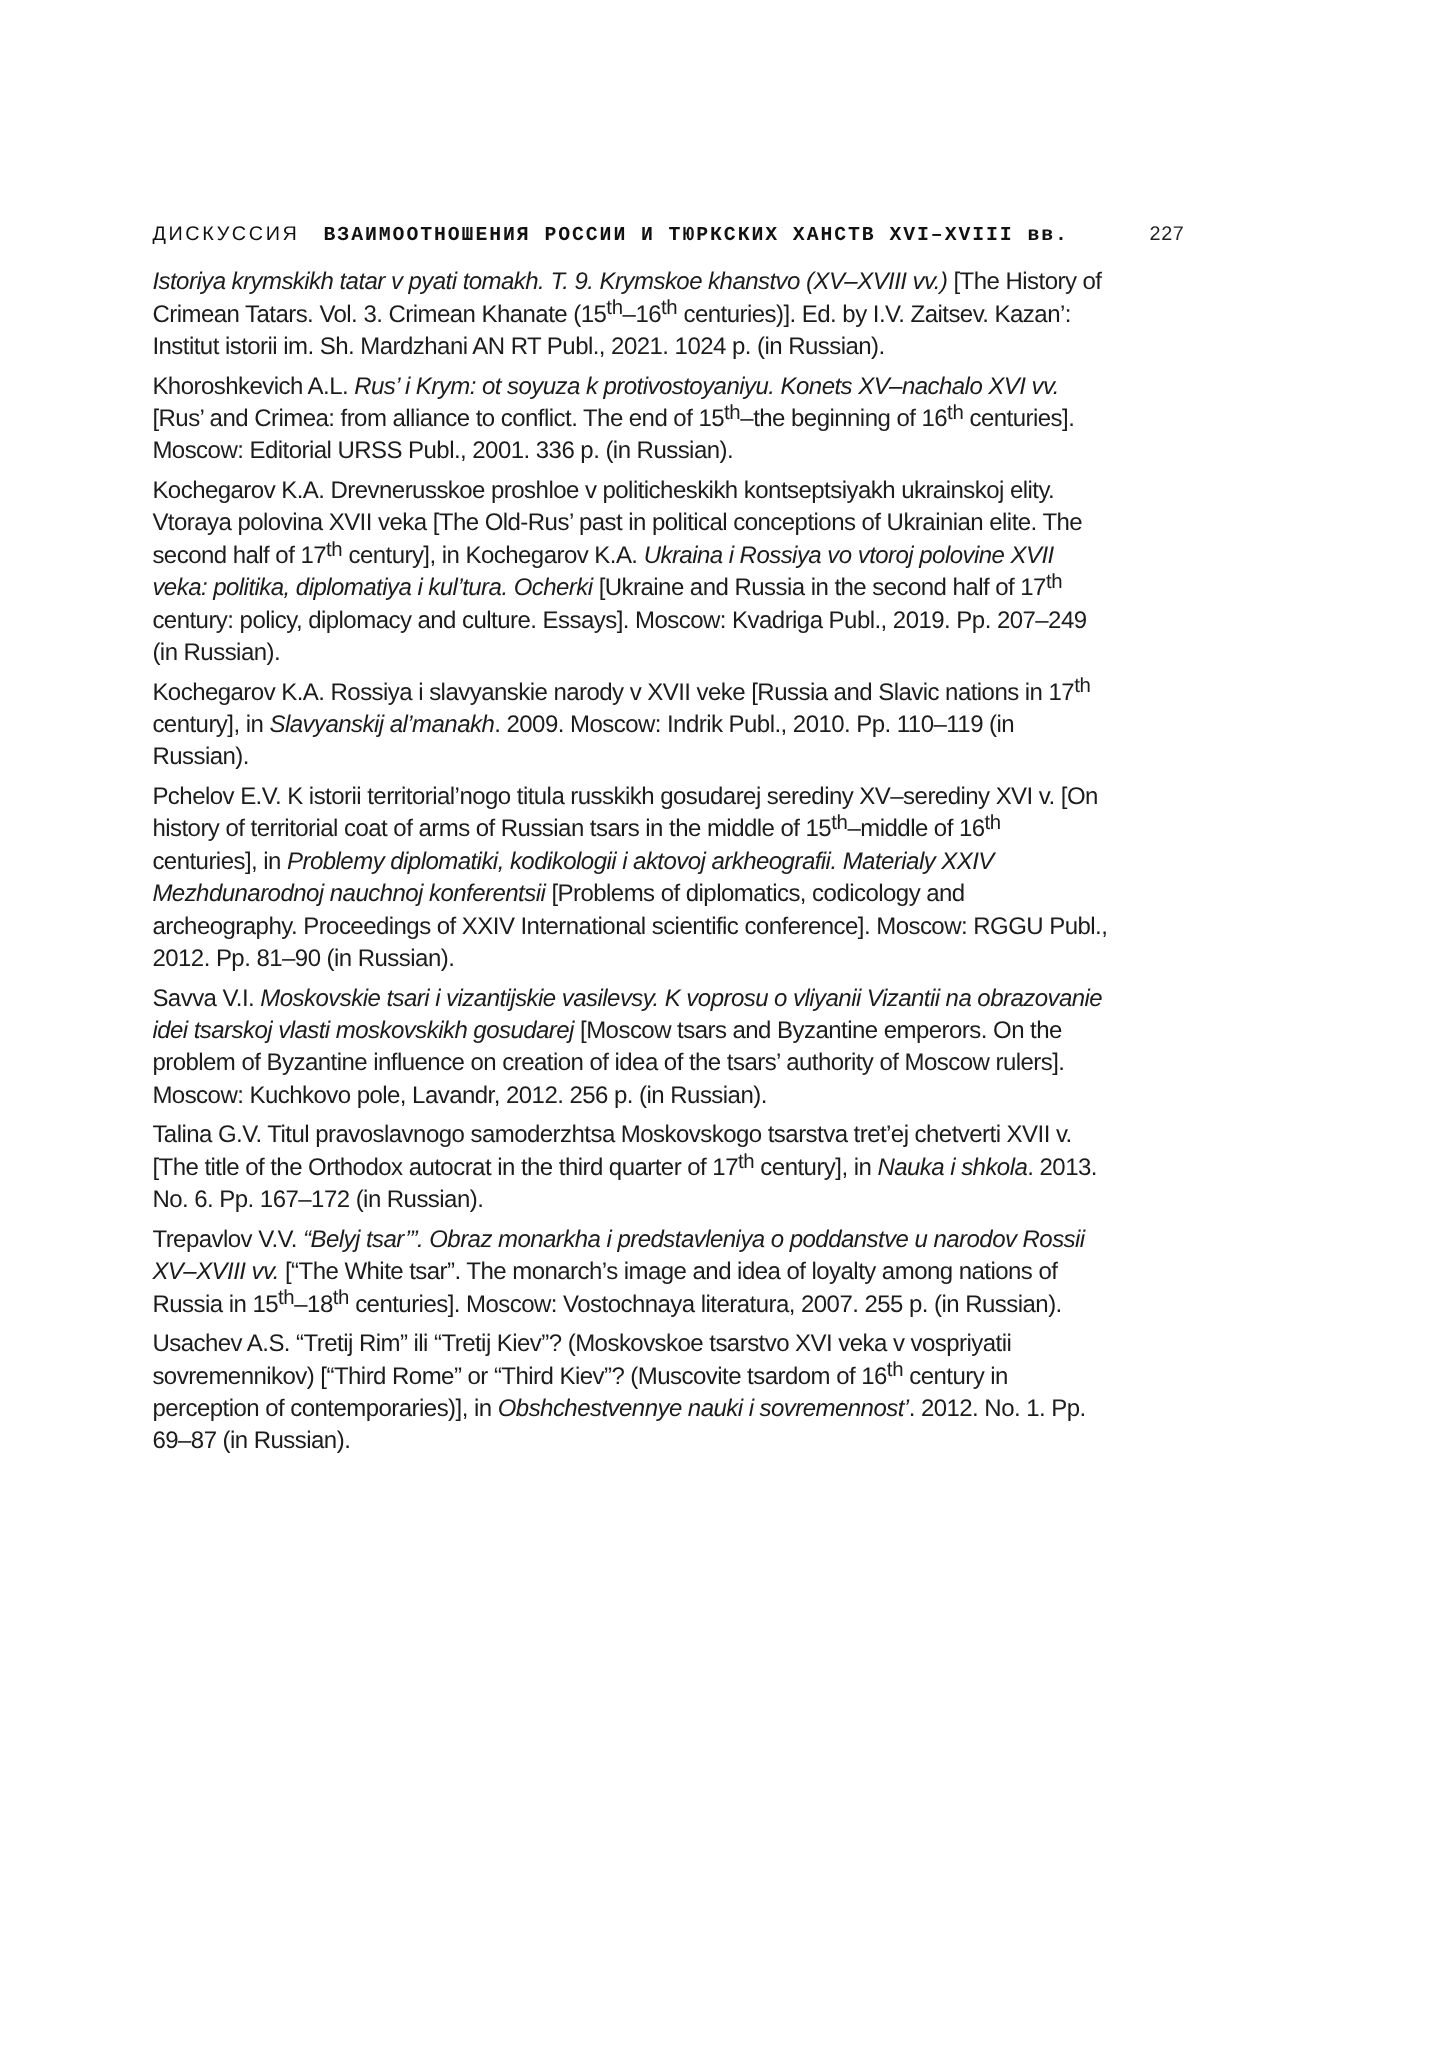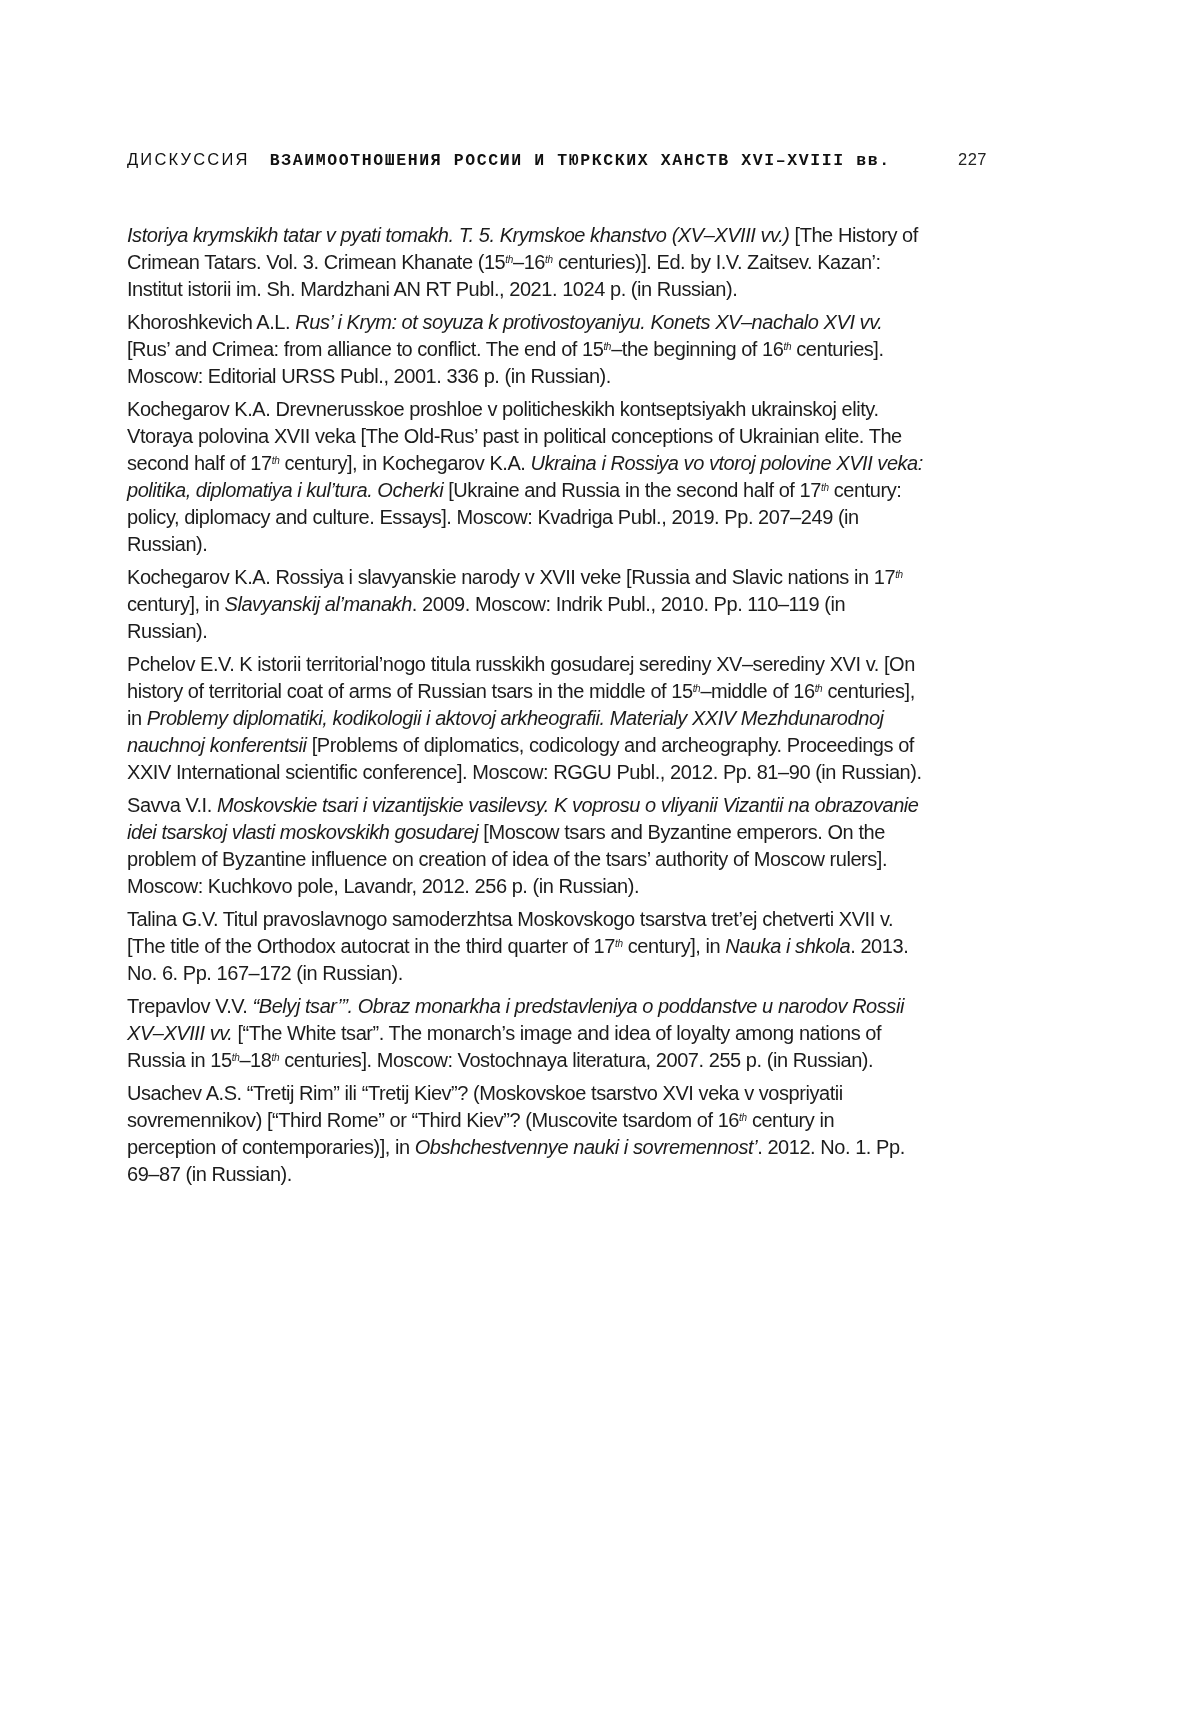--- a/index.html
+++ b/index.html
@@ -40,57 +40,57 @@
   .runhead .ttl {
     font-weight: 700;
     letter-spacing: 1.6px;
     font-family: Liberation Mono, monospace;
   }
   .runhead .pagenum {
     margin-left: auto;
     font-weight: 400;
     letter-spacing: 0.5px;
     color: #222222;
+    margin-top: 36px;
   }
   .refs {
     position: absolute;
     top: 222px;
     left: 126px;
     width: 796px;
     font-size: 20px;
     line-height: 27px;
     letter-spacing: -0.45px;
     text-align: left;
     color: #1c1c1c;
   }
   p.ref {
     margin: 0 0 6px 0;
     padding: 0;
   }
   .it { font-style: italic; }
   .rm { font-style: normal; }
   sup {
-    font-size: 10px;
+    font-size: 17px;
     line-height: 0;
     vertical-align: 6px;
     letter-spacing: -0.3px;
-    font-style: italic;
   }
 </style>
 </head>
 <body>
 
 <div class="page">
   <header class="runhead">
     <span class="sec">ДИСКУССИЯ</span>
     <span class="ttl">ВЗАИМООТНОШЕНИЯ РОССИИ И ТЮРКСКИХ ХАНСТВ XVI–XVIII вв.</span>
     <span class="pagenum">227</span>
   </header>
   <main class="refs">
-      <p class="ref"><span class="it">Istoriya krymskikh tatar v pyati tomakh. T. 5. Krymskoe khanstvo (XV–XVIII vv.)</span><span class="rm"> [The History of Crimean Tatars. Vol. 3. Crimean Khanate (15<sup>th</sup>–16<sup>th</sup> centuries)]. Ed. by I.V. Zaitsev. Kazan’: Institut istorii im. Sh. Mardzhani AN RT Publ., 2021. 1024 p. (in Russian).</span></p>
+      <p class="ref"><span class="it">Istoriya krymskikh tatar v pyati tomakh. T. 9. Krymskoe khanstvo (XV–XVIII vv.)</span><span class="rm"> [The History of Crimean Tatars. Vol. 3. Crimean Khanate (15<sup>th</sup>–16<sup>th</sup> centuries)]. Ed. by I.V. Zaitsev. Kazan’: Institut istorii im. Sh. Mardzhani AN RT Publ., 2021. 1024 p. (in Russian).</span></p>
       <p class="ref"><span class="rm">Khoroshkevich A.L. </span><span class="it">Rus’ i Krym: ot soyuza k protivostoyaniyu. Konets XV–nachalo XVI vv.</span><span class="rm"> [Rus’ and Crimea: from alliance to conflict. The end of 15<sup>th</sup>–the beginning of 16<sup>th</sup> centuries]. Moscow: Editorial URSS Publ., 2001. 336 p. (in Russian).</span></p>
       <p class="ref"><span class="rm">Kochegarov K.A. Drevnerusskoe proshloe v politicheskikh kontseptsiyakh ukrainskoj elity. Vtoraya polovina XVII veka [The Old-Rus’ past in political conceptions of Ukrainian elite. The second half of 17<sup>th</sup> century], in Kochegarov K.A. </span><span class="it">Ukraina i Rossiya vo vtoroj polovine XVII veka: politika, diplomatiya i kul’tura. Ocherki</span><span class="rm"> [Ukraine and Russia in the second half of 17<sup>th</sup> century: policy, diplomacy and culture. Essays]. Moscow: Kvadriga Publ., 2019. Pp. 207–249 (in Russian).</span></p>
       <p class="ref"><span class="rm">Kochegarov K.A. Rossiya i slavyanskie narody v XVII veke [Russia and Slavic nations in 17<sup>th</sup> century], in </span><span class="it">Slavyanskij al’manakh</span><span class="rm">. 2009. Moscow: Indrik Publ., 2010. Pp. 110–119 (in Russian).</span></p>
       <p class="ref"><span class="rm">Pchelov E.V. K istorii territorial’nogo titula russkikh gosudarej serediny XV–serediny XVI v. [On history of territorial coat of arms of Russian tsars in the middle of 15<sup>th</sup>–middle of 16<sup>th</sup> centuries], in </span><span class="it">Problemy diplomatiki, kodikologii i aktovoj arkheografii. Materialy XXIV Mezhdunarodnoj nauchnoj konferentsii</span><span class="rm"> [Problems of diplomatics, codicology and archeography. Proceedings of XXIV International scientific conference]. Moscow: RGGU Publ., 2012. Pp. 81–90 (in Russian).</span></p>
       <p class="ref"><span class="rm">Savva V.I. </span><span class="it">Moskovskie tsari i vizantijskie vasilevsy. K voprosu o vliyanii Vizantii na obrazovanie idei tsarskoj vlasti moskovskikh gosudarej</span><span class="rm"> [Moscow tsars and Byzantine emperors. On the problem of Byzantine influence on creation of idea of the tsars’ authority of Moscow rulers]. Moscow: Kuchkovo pole, Lavandr, 2012. 256 p. (in Russian).</span></p>
       <p class="ref"><span class="rm">Talina G.V. Titul pravoslavnogo samoderzhtsa Moskovskogo tsarstva tret’ej chetverti XVII v. [The title of the Orthodox autocrat in the third quarter of 17<sup>th</sup> century], in </span><span class="it">Nauka i shkola</span><span class="rm">. 2013. No. 6. Pp. 167–172 (in Russian).</span></p>
       <p class="ref"><span class="rm">Trepavlov V.V. </span><span class="it">“Belyj tsar’”. Obraz monarkha i predstavleniya o poddanstve u narodov Rossii XV–XVIII vv.</span><span class="rm"> [“The White tsar”. The monarch’s image and idea of loyalty among nations of Russia in 15<sup>th</sup>–18<sup>th</sup> centuries]. Moscow: Vostochnaya literatura, 2007. 255 p. (in Russian).</span></p>
       <p class="ref"><span class="rm">Usachev A.S. “Tretij Rim” ili “Tretij Kiev”? (Moskovskoe tsarstvo XVI veka v vospriyatii sovremennikov) [“Third Rome” or “Third Kiev”? (Muscovite tsardom of 16<sup>th</sup> century in perception of contemporaries)], in </span><span class="it">Obshchestvennye nauki i sovremennost’</span><span class="rm">. 2012. No. 1. Pp. 69–87 (in Russian).</span></p>
     </main>
 </div>

